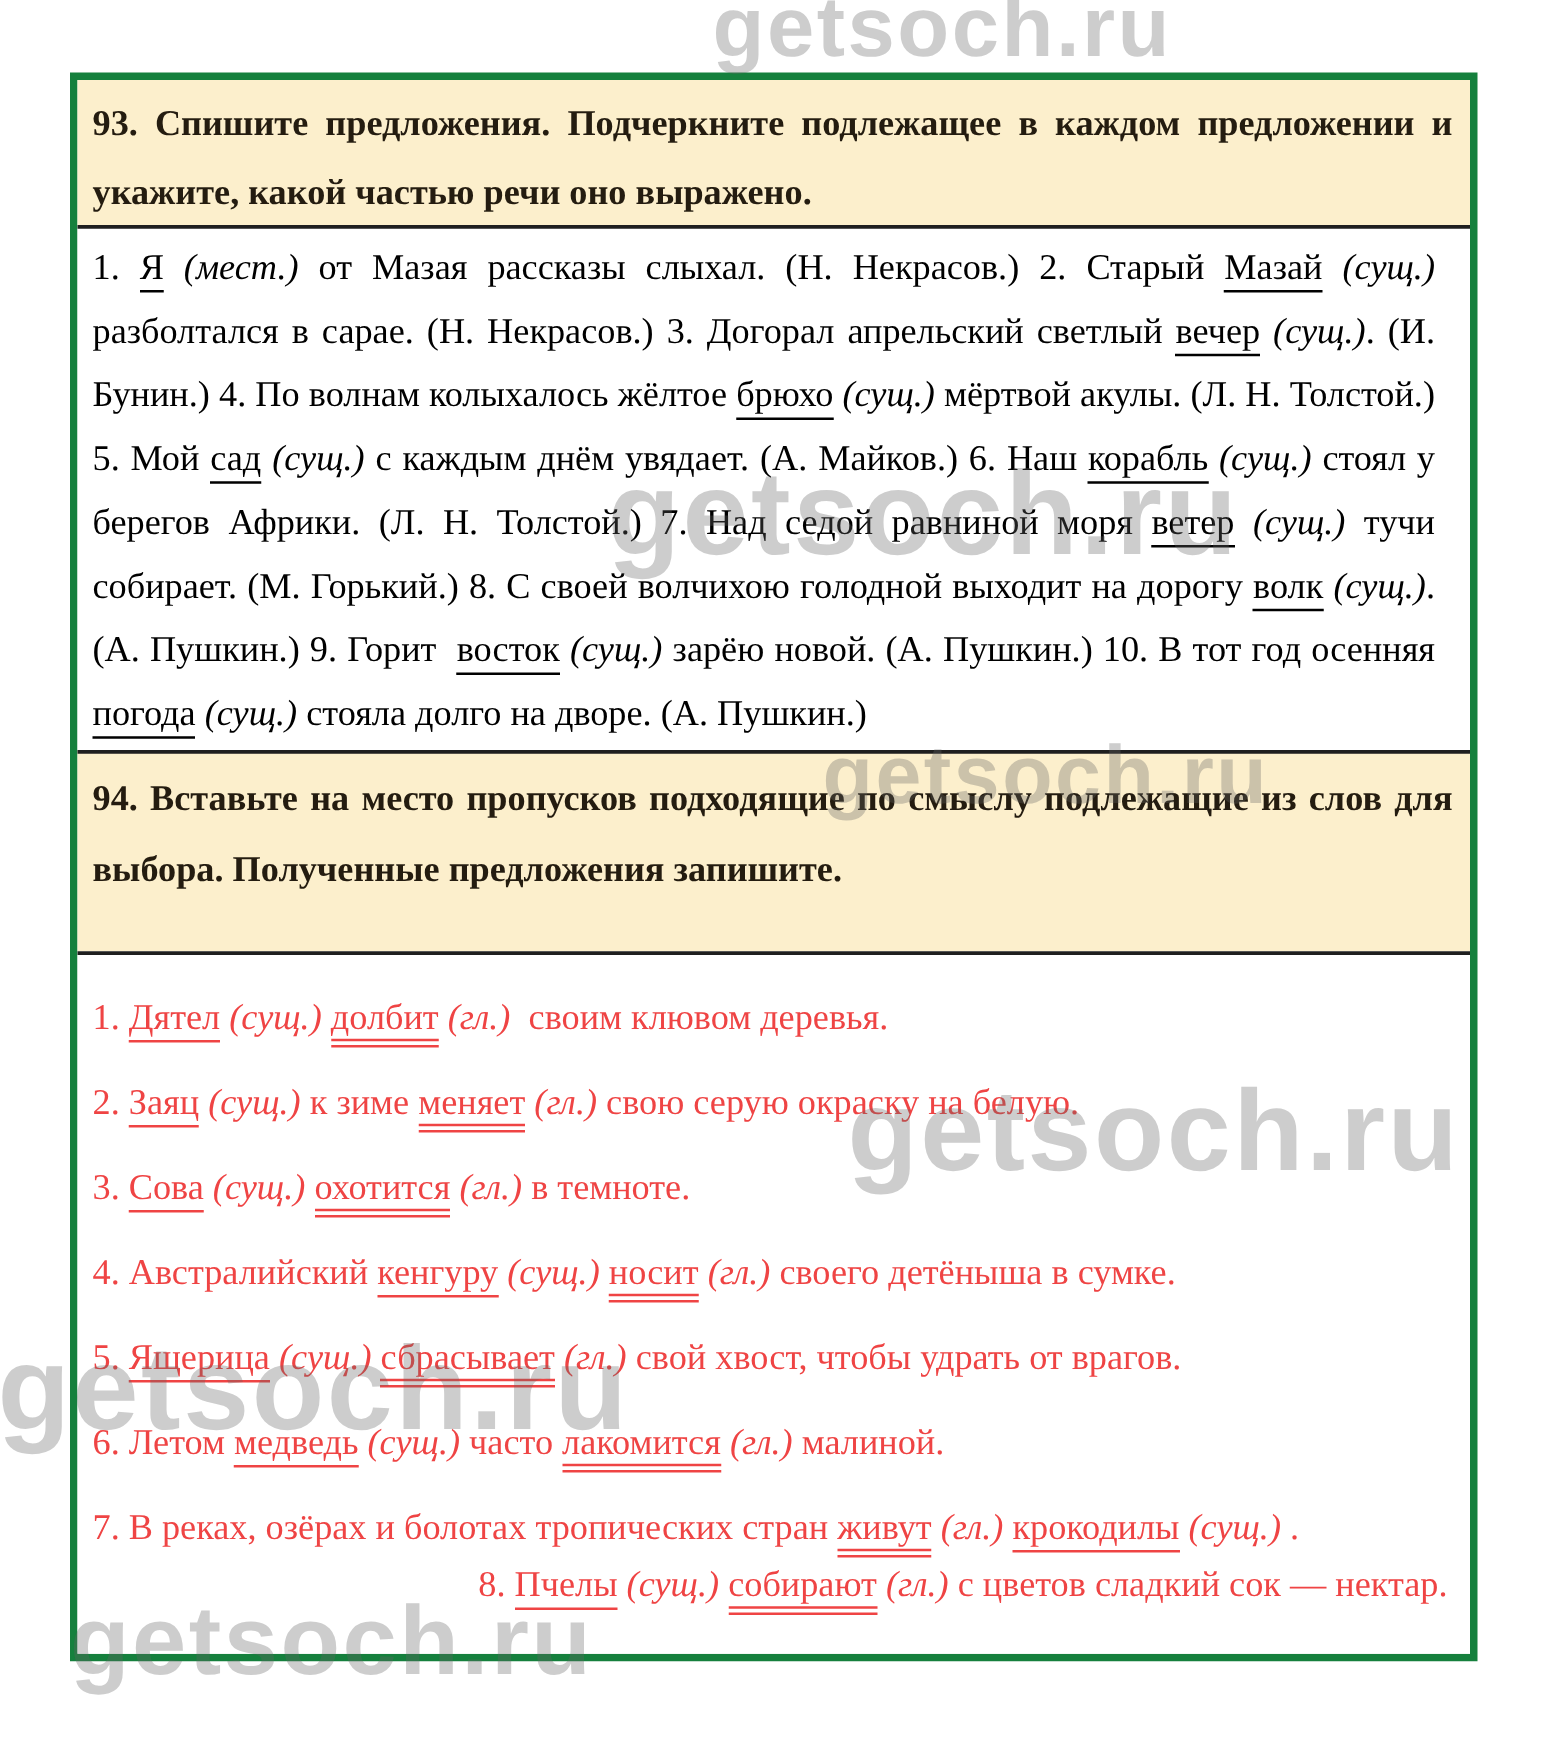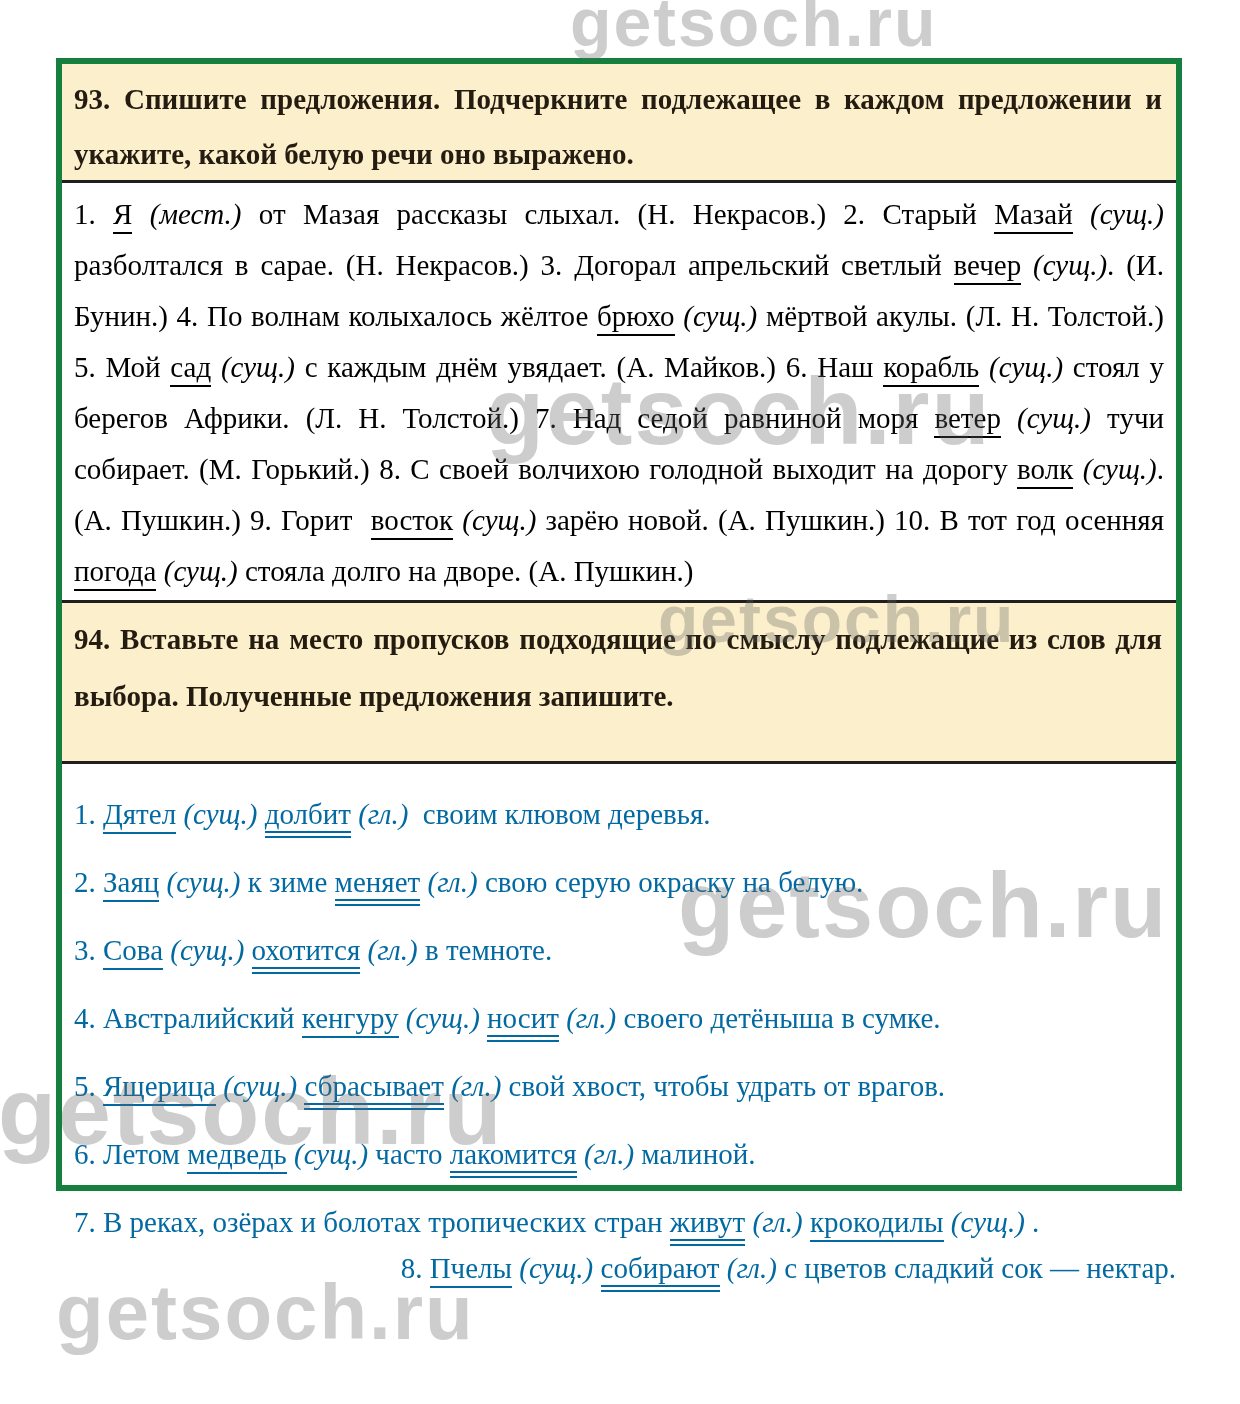--- a/index.html
+++ b/index.html
@@ -24,27 +24,27 @@
 
   .prompt {
     background:#fcefcc;
     font-weight:bold;
     font-size:29px;
     color:#241c10;
   }
   .r1 { height:116px; padding:8px 14px 0 12px; }
   .r1 .line { line-height:55px; }
 
-  .r2 { height:420px; background:#ffffff; font-size:29px; color:#000; padding:6px 12px 0 12px; }
+  .r2 { height:420px; background:#ffffff; font-size:29px; color:#000; padding:6px 28px 0 12px; }
   .r2 .line { line-height:51px; }
 
   .r3 { height:161px; padding:8px 14px 0 12px; }
   .r3 .line { line-height:57px; }
 
-  .r4 { height:424px; background:#ffffff; font-size:29px; color:#0369a1; padding:35px 0 0 12px; }
+  .r4 { height:562px; background:#ffffff; font-size:29px; color:#ef4444; padding:35px 18px 0 12px; }
   .r4 .line { line-height:30px; margin-bottom:38px; }
   .r4 .line:last-child { margin-top:-22px;text-align:right; }
 
   .j { text-align:justify; text-align-last:justify; }
 
   .u { border-bottom:2px solid currentColor; padding-bottom:2px; }
   .d { border-bottom:7px double currentColor; padding-bottom:1px; }
   .i { font-style:italic; }
 
   .wm {
@@ -73,21 +73,21 @@
   <div class="wm wm-a">getsoch.ru</div>
   <div class="wm wm-b">getsoch.ru</div>
   <div class="wm wm-c">getsoch.ru</div>
   <div class="wm wm-d">getsoch.ru</div>
   <div class="wm wm-e">getsoch.ru</div>
   <div class="wm wm-f">getsoch.ru</div>
 
   <div class="sheet">
     <div class="row r1 prompt">
         <div class="line j"><span>93. Спишите предложения. Подчеркните подлежащее в каждом предложении и</span></div>
-        <div class="line"><span>укажите, какой белую речи оно выражено.</span></div>
+        <div class="line"><span>укажите, какой частью речи оно выражено.</span></div>
       </div>
     <div class="row r2">
         <div class="line j"><span>1. </span><span class="u">Я</span><span> </span><span class="i">(мест.)</span><span> от Мазая рассказы слыхал. (Н. Некрасов.) 2. Старый </span><span class="u">Мазай</span><span> </span><span class="i">(сущ.)</span></div>
         <div class="line j"><span>разболтался в сарае. (Н. Некрасов.) 3. Догорал апрельский светлый </span><span class="u">вечер</span><span> </span><span class="i">(сущ.)</span><span>. (И.</span></div>
         <div class="line j"><span>Бунин.) 4. По волнам колыхалось жёлтое </span><span class="u">брюхо</span><span> </span><span class="i">(сущ.)</span><span> мёртвой акулы. (Л. Н. Толстой.)</span></div>
         <div class="line j"><span>5. Мой </span><span class="u">сад</span><span> </span><span class="i">(сущ.)</span><span> с каждым днём увядает. (А. Майков.) 6. Наш </span><span class="u">корабль</span><span> </span><span class="i">(сущ.)</span><span> стоял у</span></div>
         <div class="line j"><span>берегов Африки. (Л. Н. Толстой.) 7. Над седой равниной моря </span><span class="u">ветер</span><span> </span><span class="i">(сущ.)</span><span> тучи</span></div>
         <div class="line j"><span>собирает. (М. Горький.) 8. С своей волчихою голодной выходит на дорогу </span><span class="u">волк</span><span> </span><span class="i">(сущ.)</span><span>.</span></div>
         <div class="line j"><span>(А. Пушкин.) 9. Горит &nbsp;</span><span class="u">восток</span><span> </span><span class="i">(сущ.)</span><span> зарёю новой. (А. Пушкин.) 10. В тот год осенняя</span></div>
         <div class="line"><span class="u">погода</span><span> </span><span class="i">(сущ.)</span><span> стояла долго на дворе. (А. Пушкин.)</span></div>

